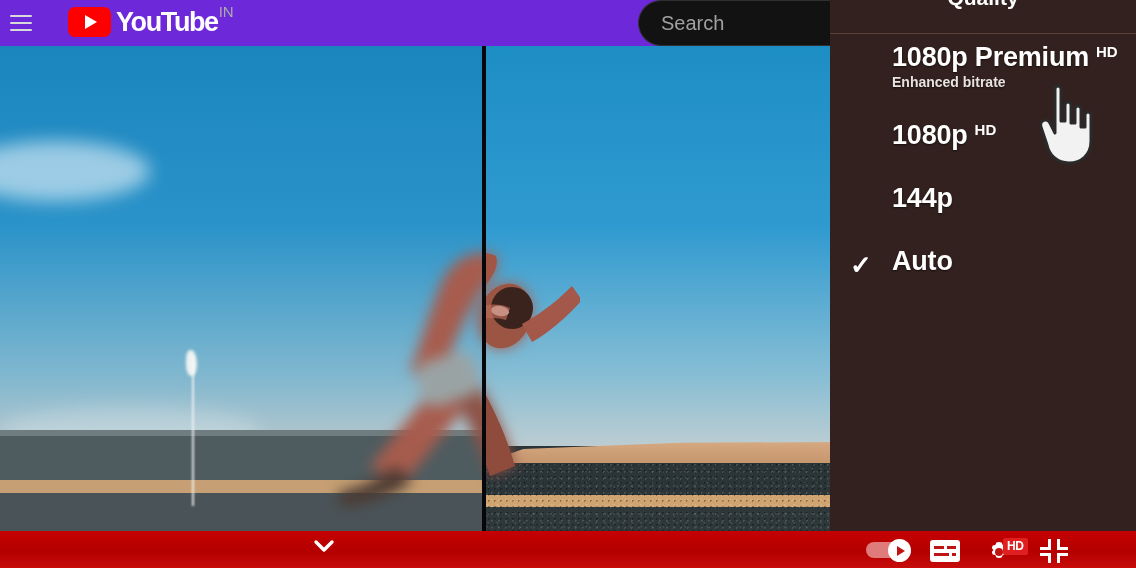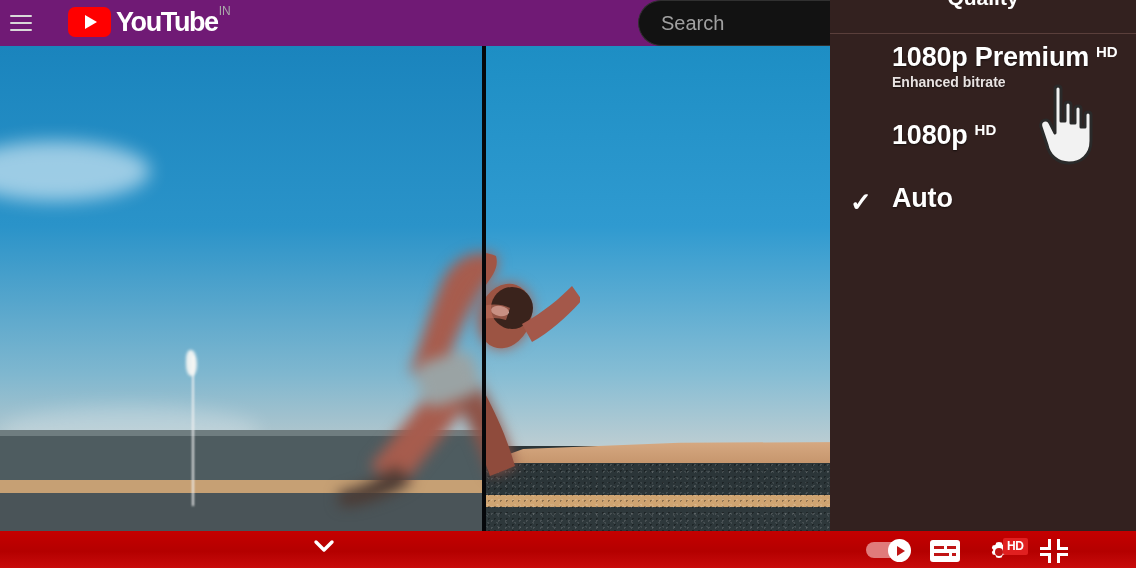--- a/index.html
+++ b/index.html
@@ -3,33 +3,33 @@
 <meta charset="utf-8">
 <style>
   * { margin:0; padding:0; box-sizing:border-box; }
   html,body { width:1136px; height:568px; overflow:hidden; background:#000;
     font-family:"Liberation Sans", sans-serif; }
 
   .screen { position:relative; width:1136px; height:568px; overflow:hidden; background:#0f0f0f; }
 
   
   .header { position:absolute; left:0; top:0; width:1136px; height:46px;
-    background:#701a75; z-index:30; }
+    background:#6d28d9; z-index:30; }
   .burger { position:absolute; left:6px; top:8px; width:30px; height:30px;
     display:flex; flex-direction:column; justify-content:center; align-items:center; gap:5px; cursor:pointer; }
   .burger i { display:block; width:22px; height:2px; background:#d9d9d9; border-radius:1px; }
 
   .logo-wrap { position:absolute; left:68px; top:5px; height:34px; display:flex; align-items:center; cursor:pointer; }
   .yt-play { width:43px; height:30px; background:#ff0000; border-radius:7px;
     display:flex; align-items:center; justify-content:center; }
   .yt-play::after { content:""; width:0; height:0; border-left:12px solid #fff;
     border-top:7px solid transparent; border-bottom:7px solid transparent; margin-left:3px; }
   .yt-word { color:#fff; font-size:27px; font-weight:bold; letter-spacing:-1.4px; margin-left:5px;
     font-family:"Liberation Sans", sans-serif; }
-  .yt-ctry { color:#aaa; font-size:12px; font-weight:500; position:relative; top:-11px; left:1px; letter-spacing:0; }
+  .yt-ctry { color:#aaa; font-size:15px; font-weight:500; position:relative; top:-11px; left:1px; letter-spacing:0; }
 
   .searchbox { position:absolute; left:638px; top:0px; height:46px; width:250px;
     background:#121212; border:1px solid #303030; border-right:none;
     border-top-left-radius:24px; border-bottom-left-radius:24px;
     display:flex; align-items:center; padding-left:22px; cursor:text; }
   .searchbox span { color:#a0a0a0; font-size:20px; }
 
   
   .video { position:absolute; left:0; top:46px; width:1136px; height:485px; overflow:hidden; }
 
@@ -190,20 +190,26 @@
           <span class="sub">Enhanced bitrate</span>
         </div>
         <div class="mitem">
           <span class="check"></span>
           <span class="lbl">
             <b>1080p</b>
             <span class="hd">HD</span>
           </span>
         </div>
         <div class="mitem">
+          <span class="check"></span>
+          <span class="lbl">
+            <b>144p</b>
+          </span>
+        </div>
+        <div class="mitem">
           <span class="check">✓</span>
           <span class="lbl">
             <b>Auto</b>
           </span>
         </div>
       </div>
   </div>
 
   <div class="cursor">
     <svg width="62" height="82" viewBox="0 0 62 82">

